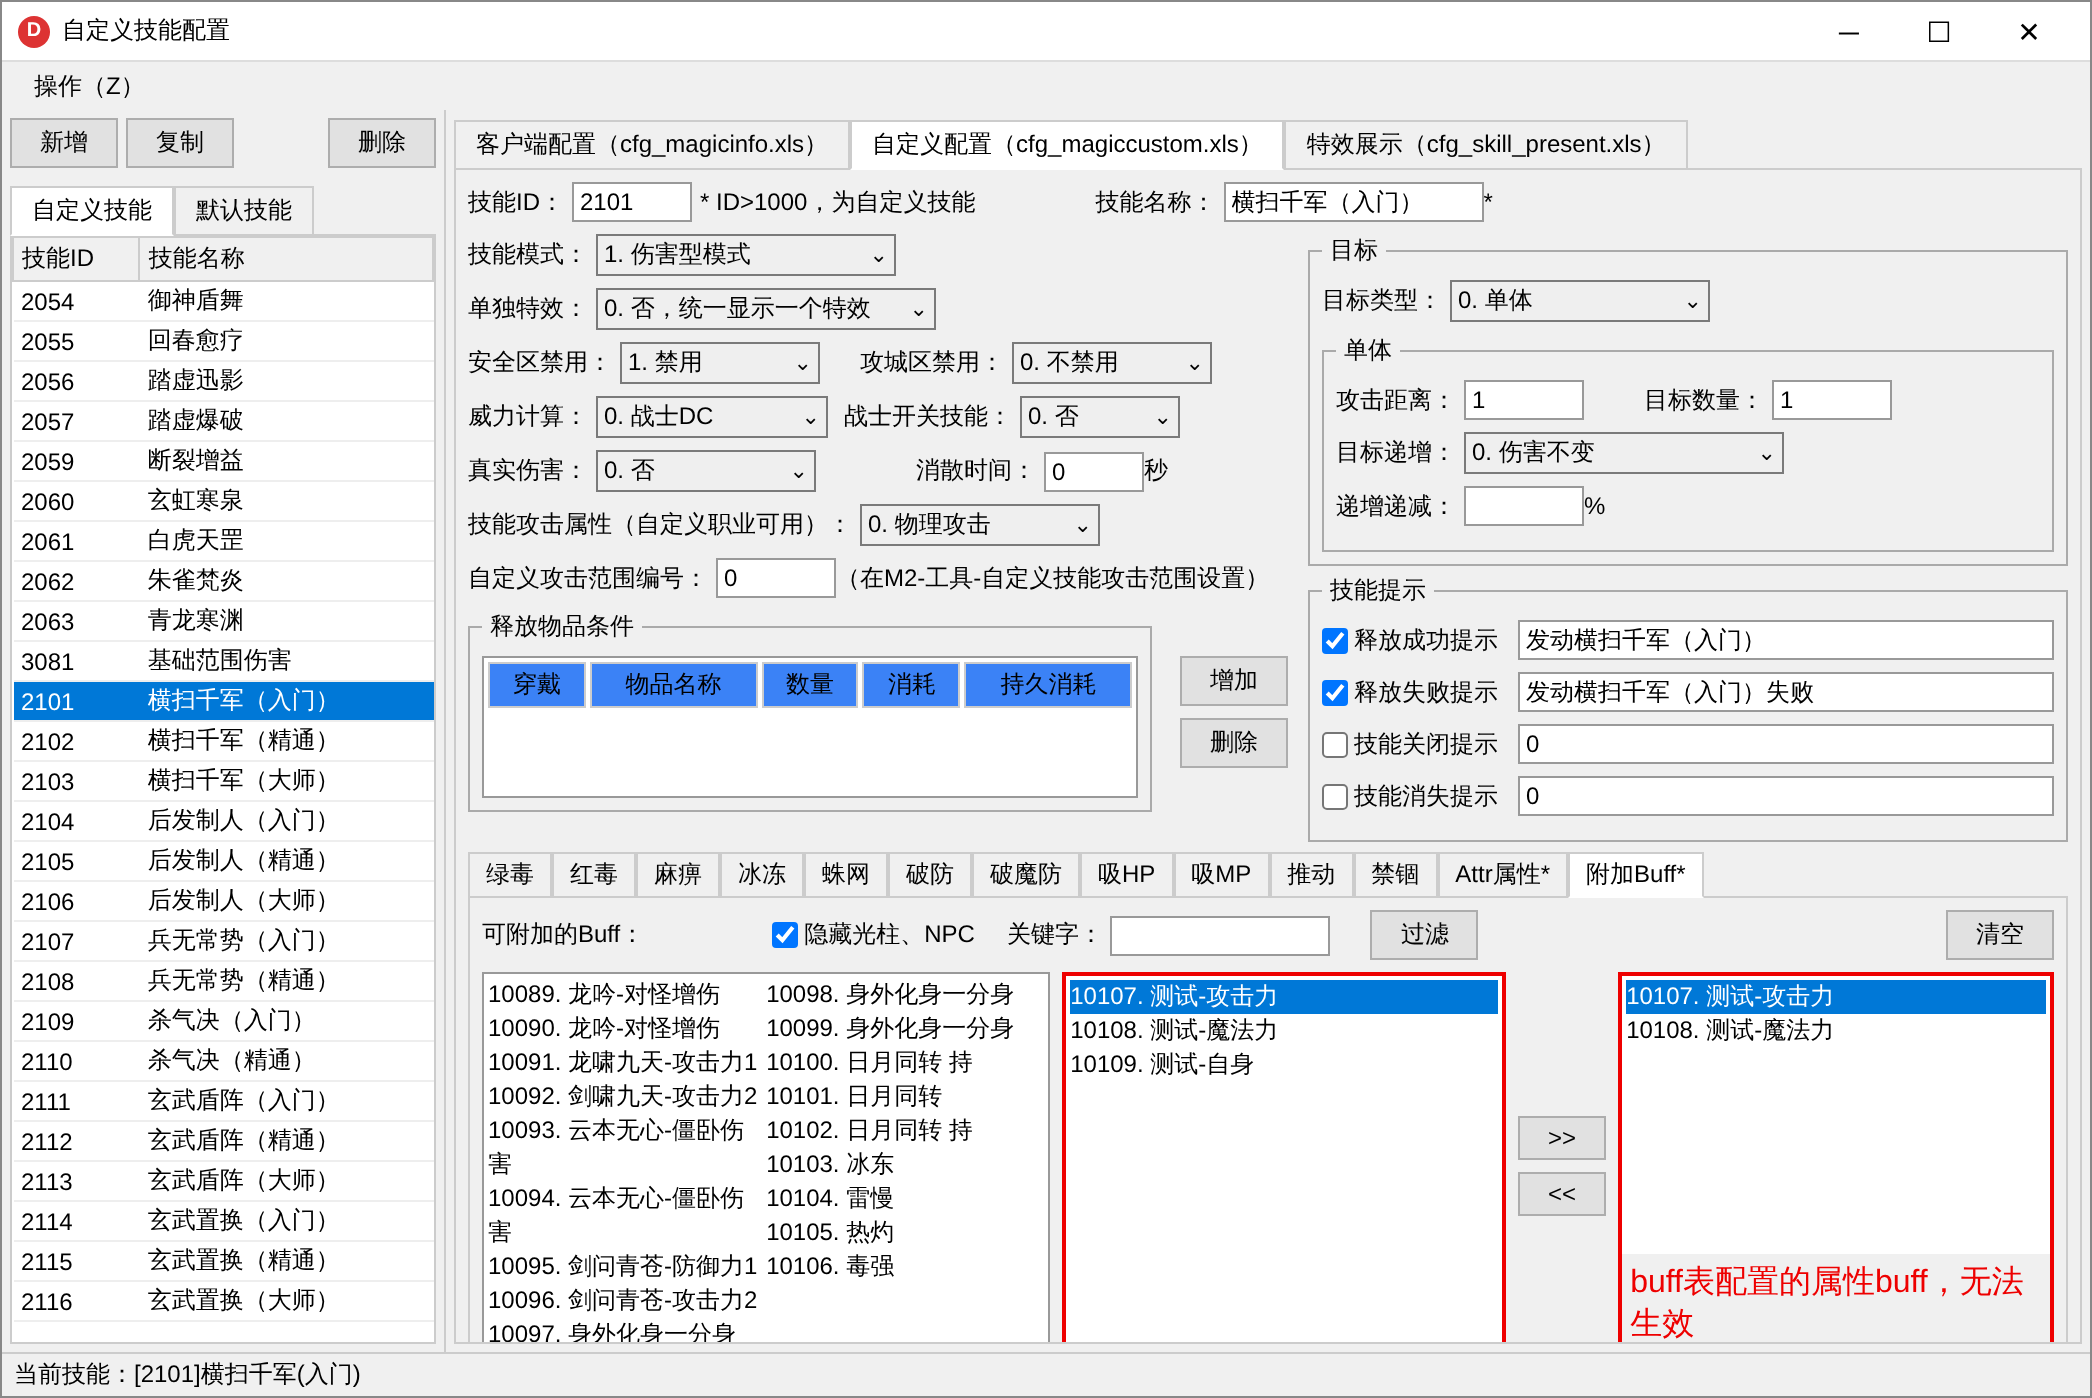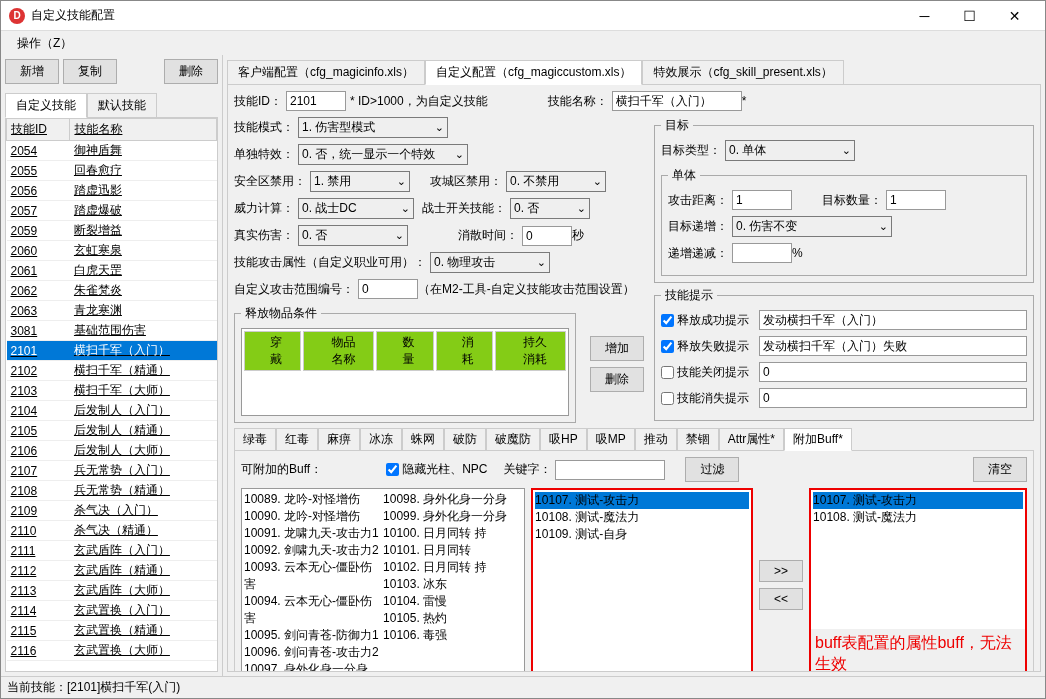--- a/index.html
+++ b/index.html
@@ -13,42 +13,42 @@
 .menubar { height: 24px; padding: 2px 10px; display: flex; align-items: center; }
 .menubar span { padding: 2px 6px; }
 .body { flex: 1; display: flex; overflow: hidden; }
 .left { width: 222px; border-right: 1px solid #ccc; display: flex; flex-direction: column; padding: 4px; }
 .btnrow { display: flex; gap: 4px; margin-bottom: 6px; }
 .btn { background: #e1e1e1; border: 1px solid #adadad; padding: 3px 14px; text-align: center; cursor: pointer; }
 .tabs { display: flex; margin-top: 2px; }
 .tab { padding: 3px 10px; border: 1px solid #ccc; background: #f0f0f0; cursor: pointer; position: relative; top: 1px; }
 .tab.active { background: #fff; border-bottom: 1px solid #fff; z-index: 2; }
 .tabbody { flex: 1; border: 1px solid #ccc; background: #fff; overflow: auto; }
-.skill-table { width: 100%; border-collapse: collapse; text-decoration: underline; }
+.skill-table { width: 100%; border-collapse: collapse; }
 .skill-table th { background: #f0f0f0; border: 1px solid #ccc; padding: 2px 4px; text-align: left; font-weight: normal; }
 .skill-table td { padding: 1px 4px; border-bottom: 1px solid #eee; }
 .skill-table tr.sel td { background: #0078d7; color: #fff; }
 .right { flex: 1; display: flex; flex-direction: column; padding: 4px; overflow: hidden; }
 .top-tabs { display: flex; }
 .top-tabs .tab { white-space: nowrap; }
 .top-tabbody { border: 1px solid #ccc; background: #f0f0f0; flex: 1; padding: 6px; display: flex; flex-direction: column; overflow: hidden; }
 .formrow { display: flex; align-items: center; margin-bottom: 6px; }
 .formrow label { margin-right: 4px; }
 .input { border: 1px solid #999; background: #fff; padding: 1px 3px; height: 20px; }
 .select { border: 1px solid #7a7a7a; background: #efefef; padding: 1px 3px; height: 21px; display: flex; align-items: center; justify-content: space-between; }
 .select::after { content: "⌄"; font-size: 11px; margin-left: 6px; }
 fieldset { border: 1px solid #aaa; margin: 0; padding: 6px; }
 fieldset legend { padding: 0 4px; }
 .grid { border: 1px solid #999; background: #fff; }
-.grid th { background: #84cc16; border: 1px solid #ccc; padding: 2px 18px; font-weight: normal; text-align: right; }
+.grid th { background: #3b82f6; border: 1px solid #ccc; padding: 2px 4px; font-weight: normal; text-align: center; }
 .buff-tabs { display: flex; flex-wrap: wrap; margin-top: 4px; }
 .buff-tabs .tab { padding: 2px 8px; }
 .buff-body { border: 1px solid #ccc; background: #f0f0f0; padding: 6px; flex: 1; display: flex; flex-direction: column; }
 .listbox { border: 1px solid #999; background: #fff; overflow: auto; font-size: 11px; padding: 2px; }
-.listbox .item.sel { background: #0078d7; color: #000000; }
+.listbox .item.sel { background: #0078d7; color: #ffffff; }
 .redbox { border: 2px solid #e00; }
 .redtext { color: #e00; font-size: 16px; }
 .checkbox { display: inline-flex; align-items: center; }
 .checkbox input { margin: 0 3px 0 0; }
 .status { border-top: 1px solid #ccc; padding: 2px 6px; background: #f0f0f0; }
 </style>
 </head>
 <body>
 
 <div class="window">

